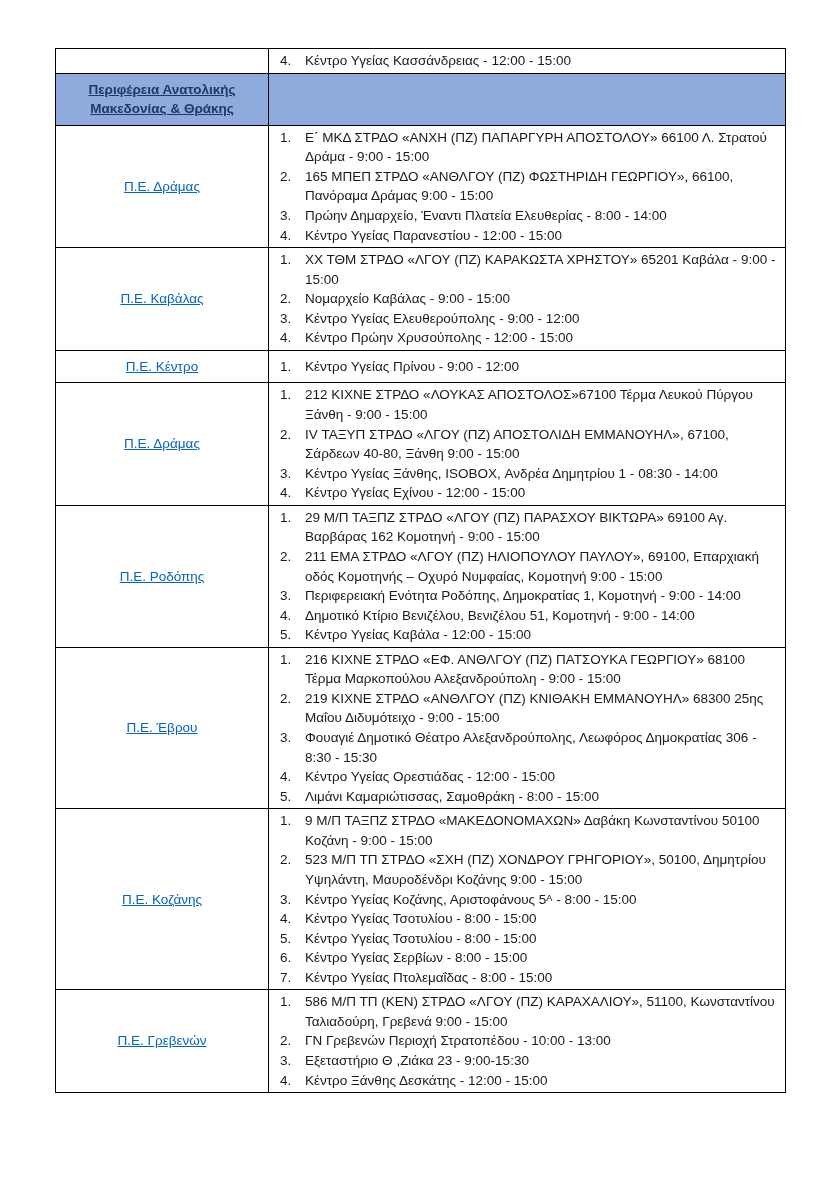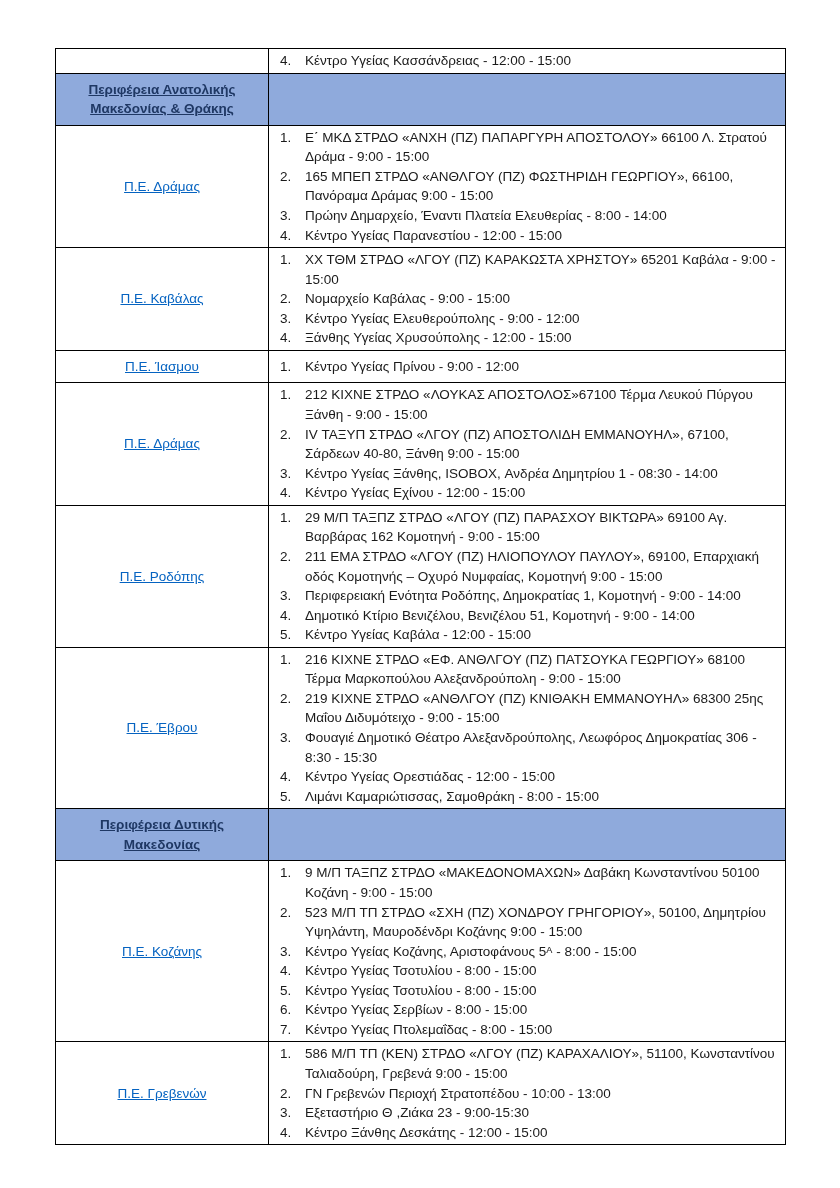--- a/index.html
+++ b/index.html
@@ -90,26 +90,26 @@
             <div class="item">
               <span class="num">2.</span>
               <span class="txt"><span>Νομαρχείο Καβάλας - </span><span class="time">9:00 - 15:00</span></span>
             </div>
             <div class="item">
               <span class="num">3.</span>
               <span class="txt"><span>Κέντρο Υγείας Ελευθερούπολης - </span><span class="time">9:00 - 12:00</span></span>
             </div>
             <div class="item">
               <span class="num">4.</span>
-              <span class="txt"><span>Ξάνθης Υγείας Χρυσούπολης - </span><span class="time">12:00 - 15:00</span></span>
-            </div>
-          </td>
-        </tr>
-        <tr>
-          <td class="label-cell"><span class="region-link">Π.Ε. Ίασμου</span></td>
+              <span class="txt"><span>Κέντρο Πρώην Χρυσούπολης - </span><span class="time">12:00 - 15:00</span></span>
+            </div>
+          </td>
+        </tr>
+        <tr>
+          <td class="label-cell"><span class="region-link">Π.Ε. Κέντρο</span></td>
           <td class="items-cell">
             <div class="item">
               <span class="num">1.</span>
               <span class="txt"><span>Κέντρο Υγείας Πρίνου - </span><span class="time">9:00 - 12:00</span></span>
             </div>
           </td>
         </tr>
         <tr>
           <td class="label-cell"><span class="region-link">Π.Ε. Δράμας</span></td>
           <td class="items-cell">
@@ -173,24 +173,20 @@
             </div>
             <div class="item">
               <span class="num">4.</span>
               <span class="txt"><span>Κέντρο Υγείας Ορεστιάδας - </span><span class="time">12:00 - 15:00</span></span>
             </div>
             <div class="item">
               <span class="num">5.</span>
               <span class="txt"><span>Λιμάνι Καμαριώτισσας, Σαμοθράκη - </span><span class="time">8:00 - 15:00</span></span>
             </div>
           </td>
-        </tr>
-        <tr>
-          <td class="label-cell header-cell"><span class="header-label">Περιφέρεια Δυτικής Μακεδονίας</span></td>
-          <td class="items-cell header-cell"></td>
         </tr>
         <tr>
           <td class="label-cell"><span class="region-link">Π.Ε. Κοζάνης</span></td>
           <td class="items-cell">
             <div class="item">
               <span class="num">1.</span>
               <span class="txt"><span>9 Μ/Π ΤΑΞΠΖ ΣΤΡΔΟ «ΜΑΚΕΔΟΝΟΜΑΧΩΝ» Δαβάκη Κωνσταντίνου 50100 Κοζάνη - </span><span class="time">9:00 - 15:00</span></span>
             </div>
             <div class="item">
               <span class="num">2.</span>

